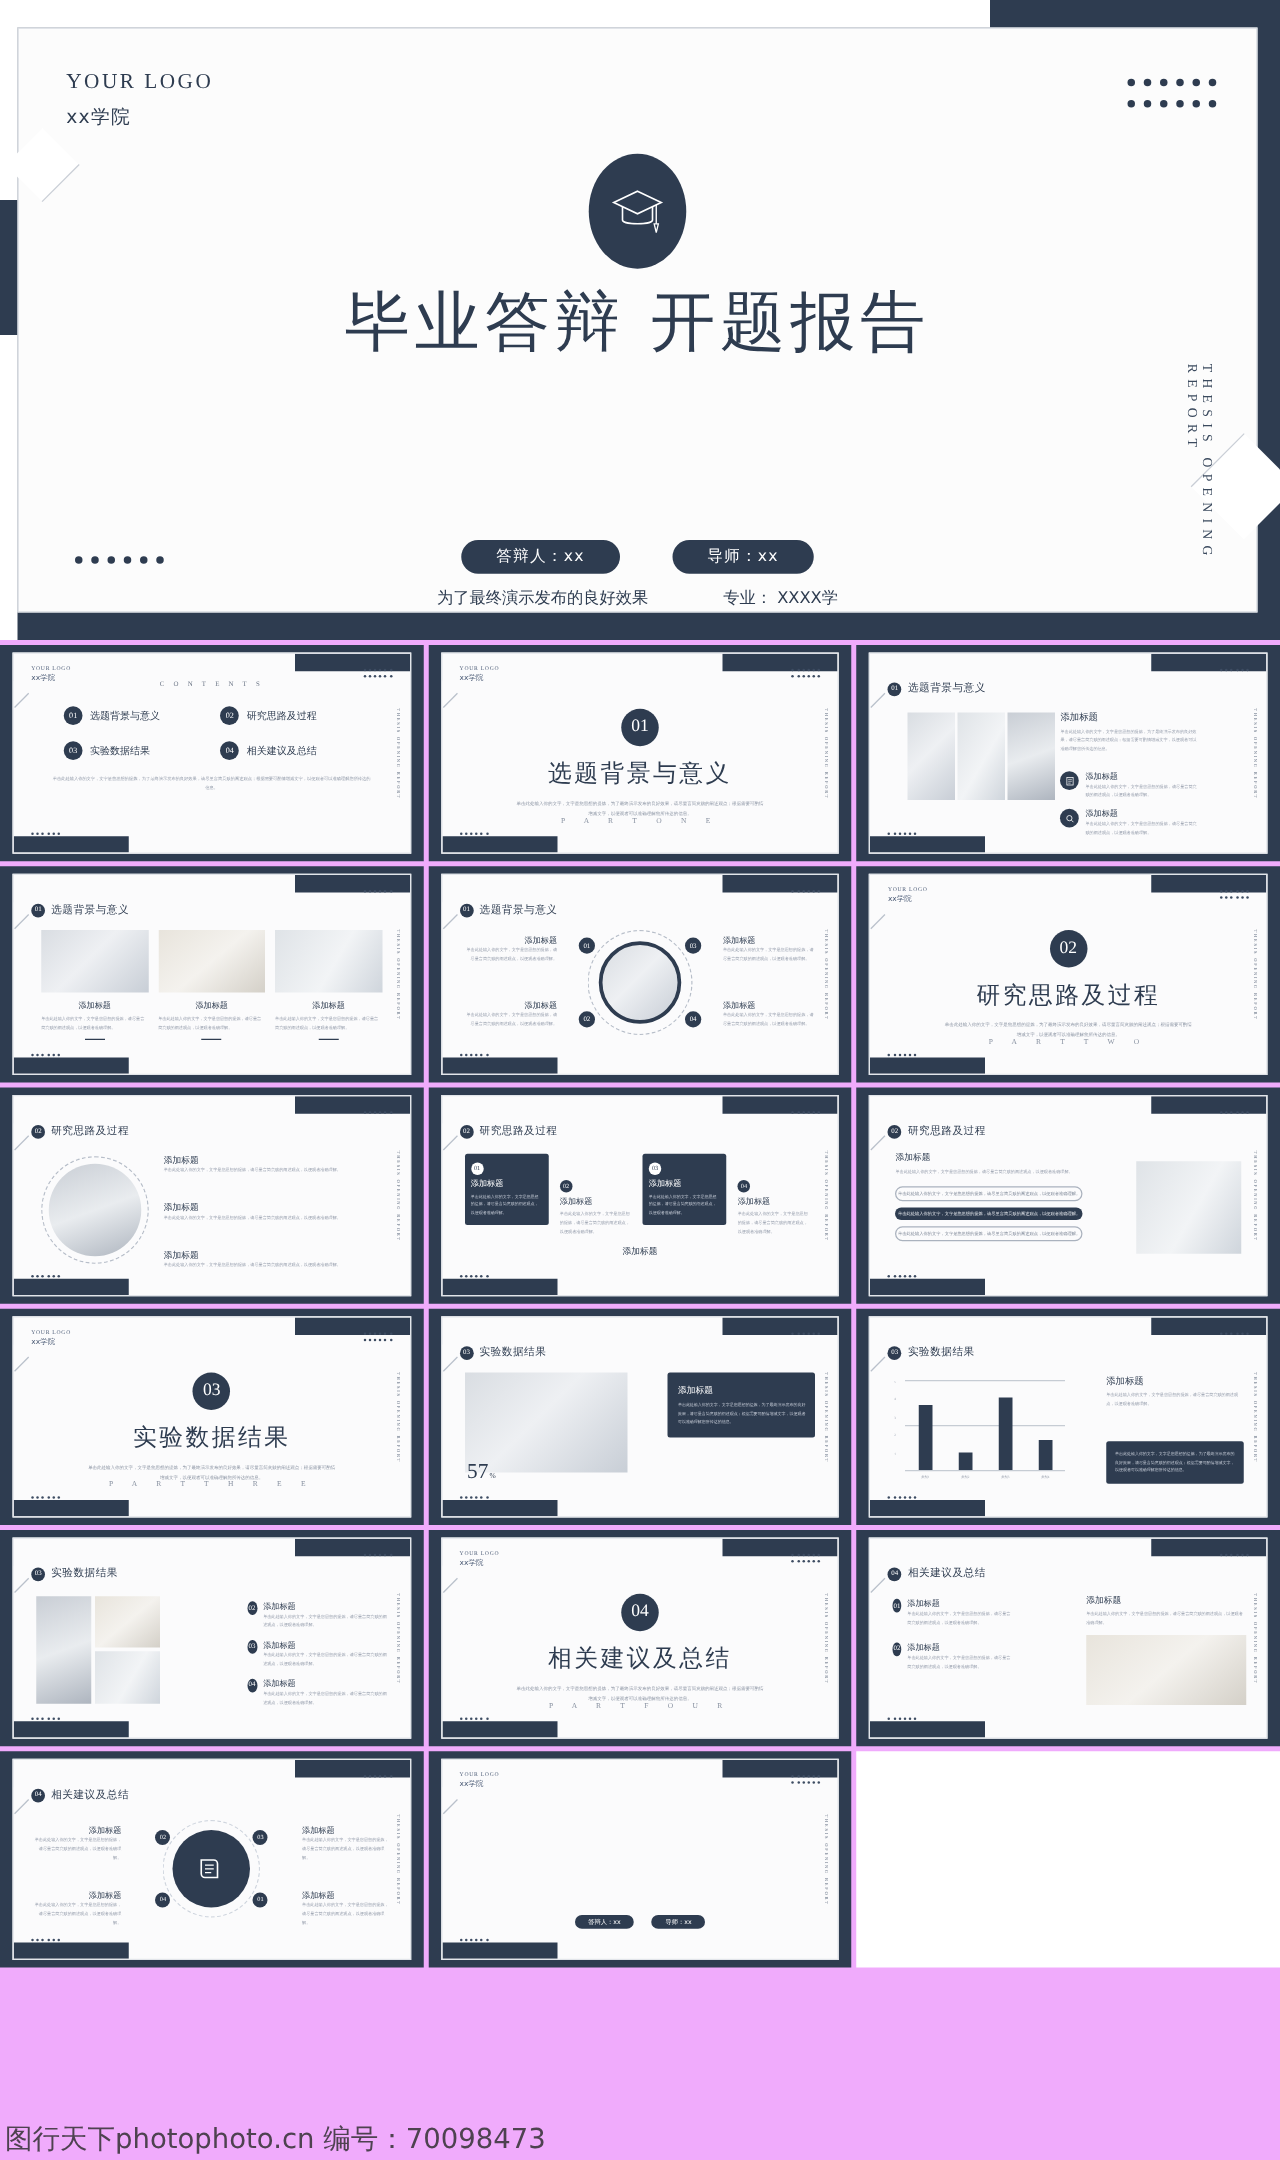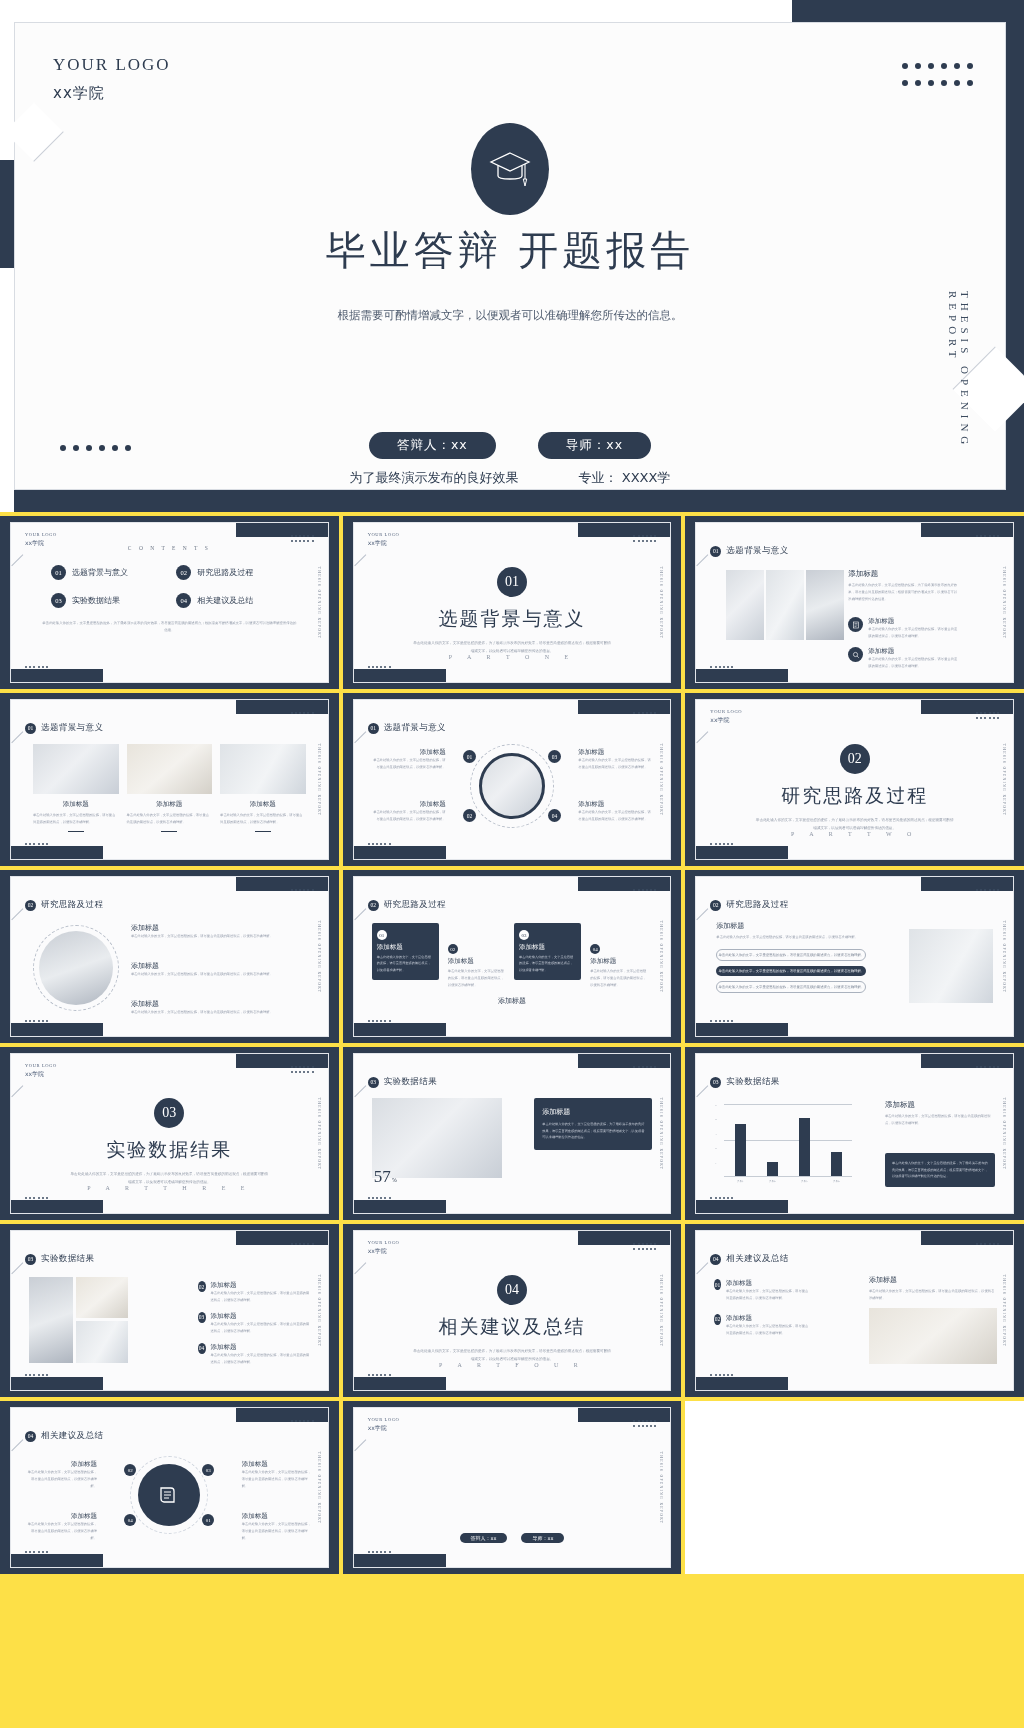--- a/index.html
+++ b/index.html
@@ -2,21 +2,21 @@
 <html><head>
 <meta charset="utf-8">
 <style>
   * { box-sizing: border-box; margin: 0; padding: 0; }
   html, body {
     width: 1024px; height: 1728px;
     background: #ffffff;
     font-family: "Liberation Serif", "DejaVu Serif", serif;
     overflow: hidden;
   }
-  .page { position: relative; width: 1024px; height: 1728px; background:#fde047; }
+  .page { position: relative; width: 1024px; height: 1728px; background:#f0abfc; }
 
   
   .cover {
     position: absolute; left: 0; top: 0; width: 1024px; height: 512px;
     background: #fdfdfd; overflow: hidden;
   }
   .cover-navy-bg {
     position:absolute; left:0; top:0; width:1024px; height:512px;
     background:#2e3c50;
   }
@@ -54,21 +54,21 @@
   .dots-bl { left:45px; bottom:38px; grid-template-columns:repeat(6,6px); gap:7px; }
   .dots-bl span { width:6px; height:6px; }
 
   .cap-badge {
     position:absolute; left:50%; transform:translateX(-50%); top:100px;
     width:78px; height:92px; border-radius:50%; background:#2e3c50;
     display:flex; align-items:center; justify-content:center;
   }
   .cover-title {
     position:absolute; left:0; right:0; top:200px; text-align:center;
-    font-size:40px; color:#2e3c50; letter-spacing:4px; font-weight:400;
+    font-size:52px; color:#2e3c50; letter-spacing:4px; font-weight:400;
     font-family:"DejaVu Sans","Liberation Sans",sans-serif;
   }
   .cover-sub {
     position:absolute; left:50%; transform:translateX(-50%); top:280px;
     width:650px; text-align:center; font-size:11.5px; color:#4d5a6d;
     line-height:2.1; font-family:"DejaVu Sans","Liberation Sans",sans-serif;
   }
   .vert-label {
     position:absolute; right:34px; top:268px;
     writing-mode:vertical-rl; font-size:11px; letter-spacing:5px;
@@ -226,21 +226,20 @@
           <path d="M23 6 L42 15 L23 24 L4 15 Z" fill="none" stroke="#fff" stroke-width="1.3"></path>
           <path d="M11 18.5 V29 C11 33 35 33 35 29 V18.5" fill="none" stroke="#fff" stroke-width="1.3"></path>
           <path d="M38 17 V32" stroke="#fff" stroke-width="1.1" fill="none"></path>
           <path d="M36.3 32 h3.4 l-1.7 7 z" fill="none" stroke="#fff" stroke-width="1"></path>
         </svg>
       </div>
 
       <div class="cover-title">毕业答辩  开题报告</div>
 
       <div class="cover-sub">
-        <div>根据需要可酌情增减文字，以便观者可以准确理解您所传达的信息。</div>
       </div>
 
       <div class="vert-label">THESIS OPENING REPORT</div>
 
       <div class="pill-row">
         <div class="pill">答辩人：xx</div>
         <div class="pill">导师：xx</div>
       </div>
       <div class="meta-row">
         <div>为了最终演示发布的良好效果</div>
@@ -1091,13 +1090,14 @@
             <span></span>
             <span></span>
             <span></span>
           </div>
       </div>
     </div>
 
     <div class="thumb" style="background:#fff"></div>
   </div>
 
+  <div class="watermark">图行天下photophoto.cn 编号：70098473</div>
 </div>
 
 </body></html>

